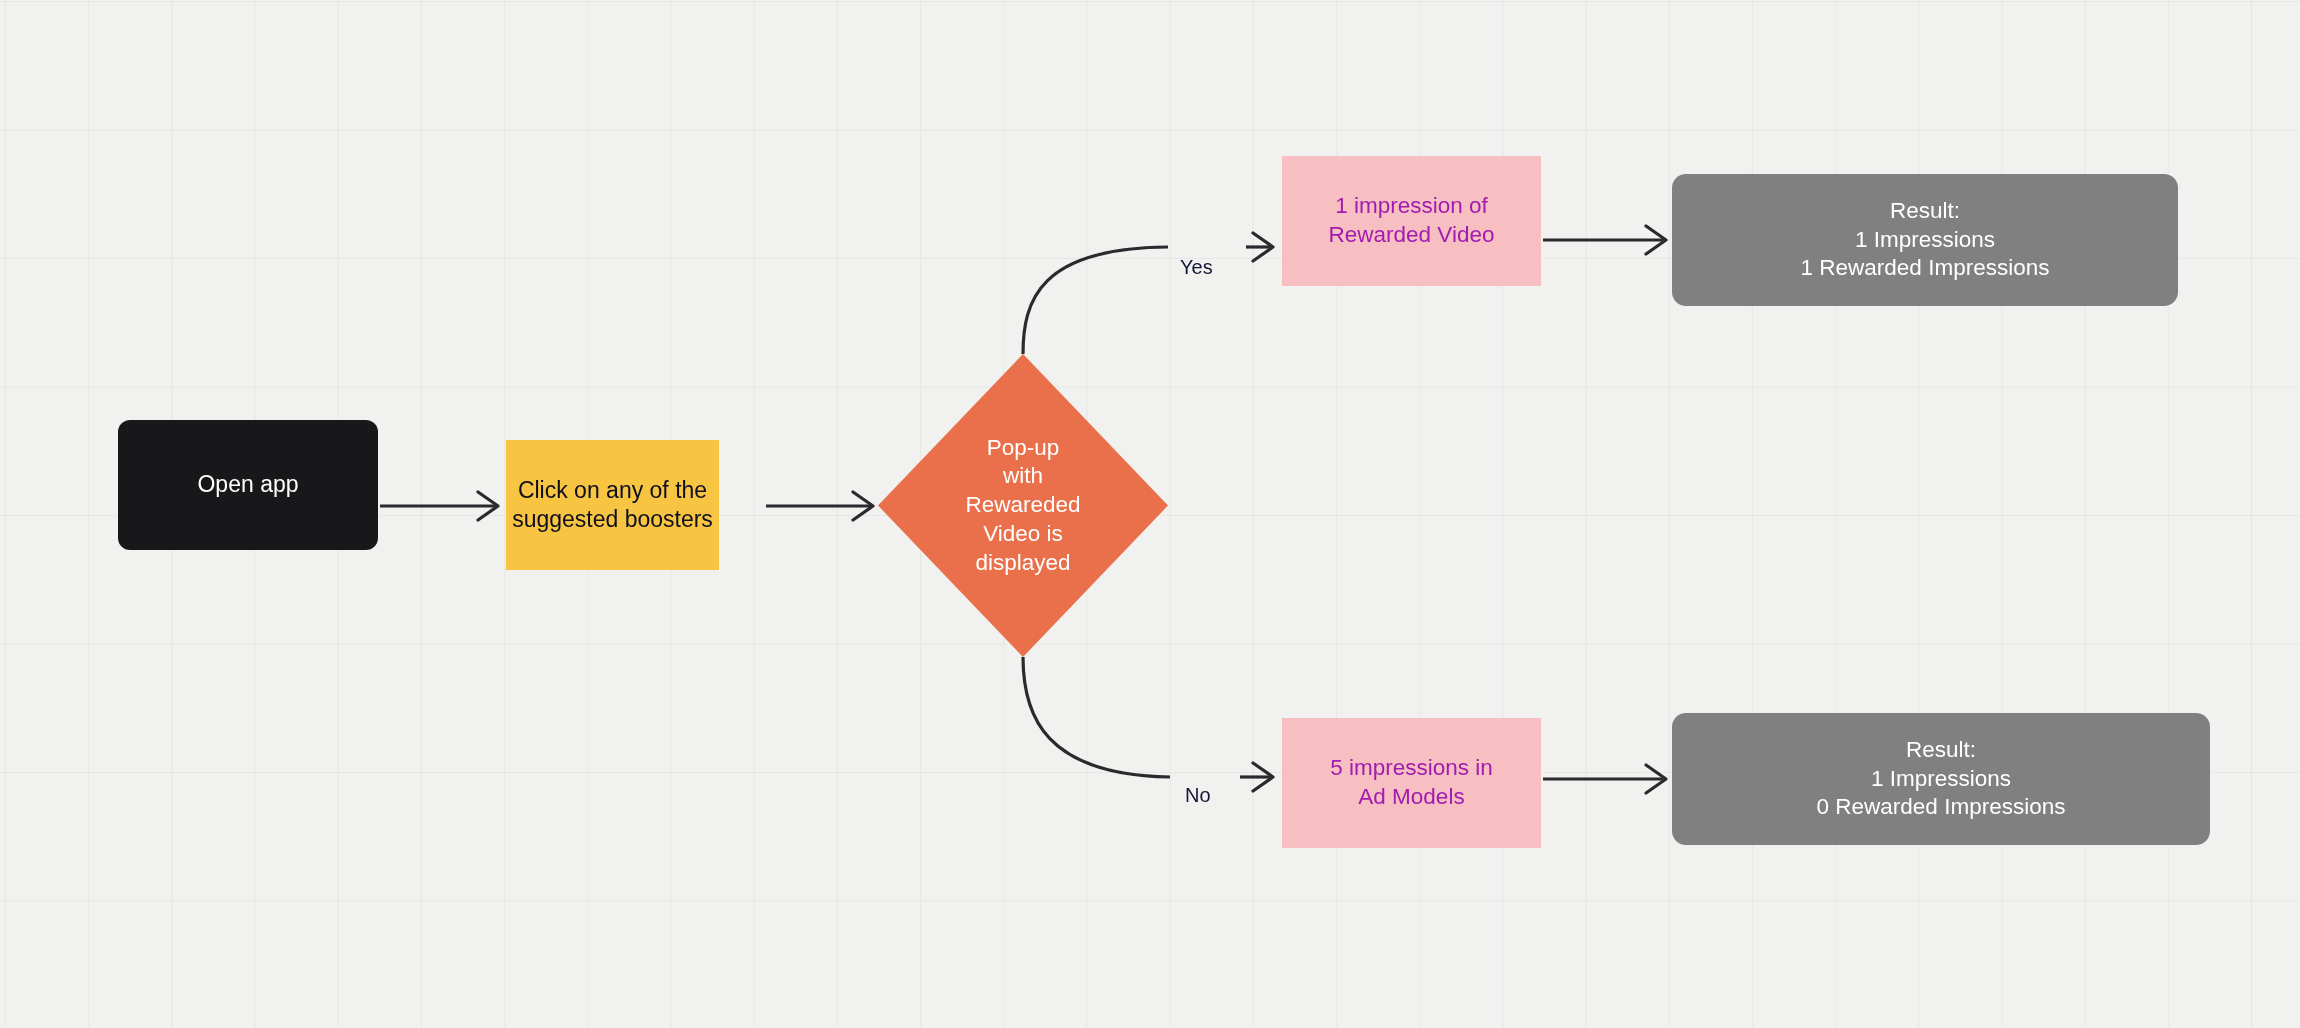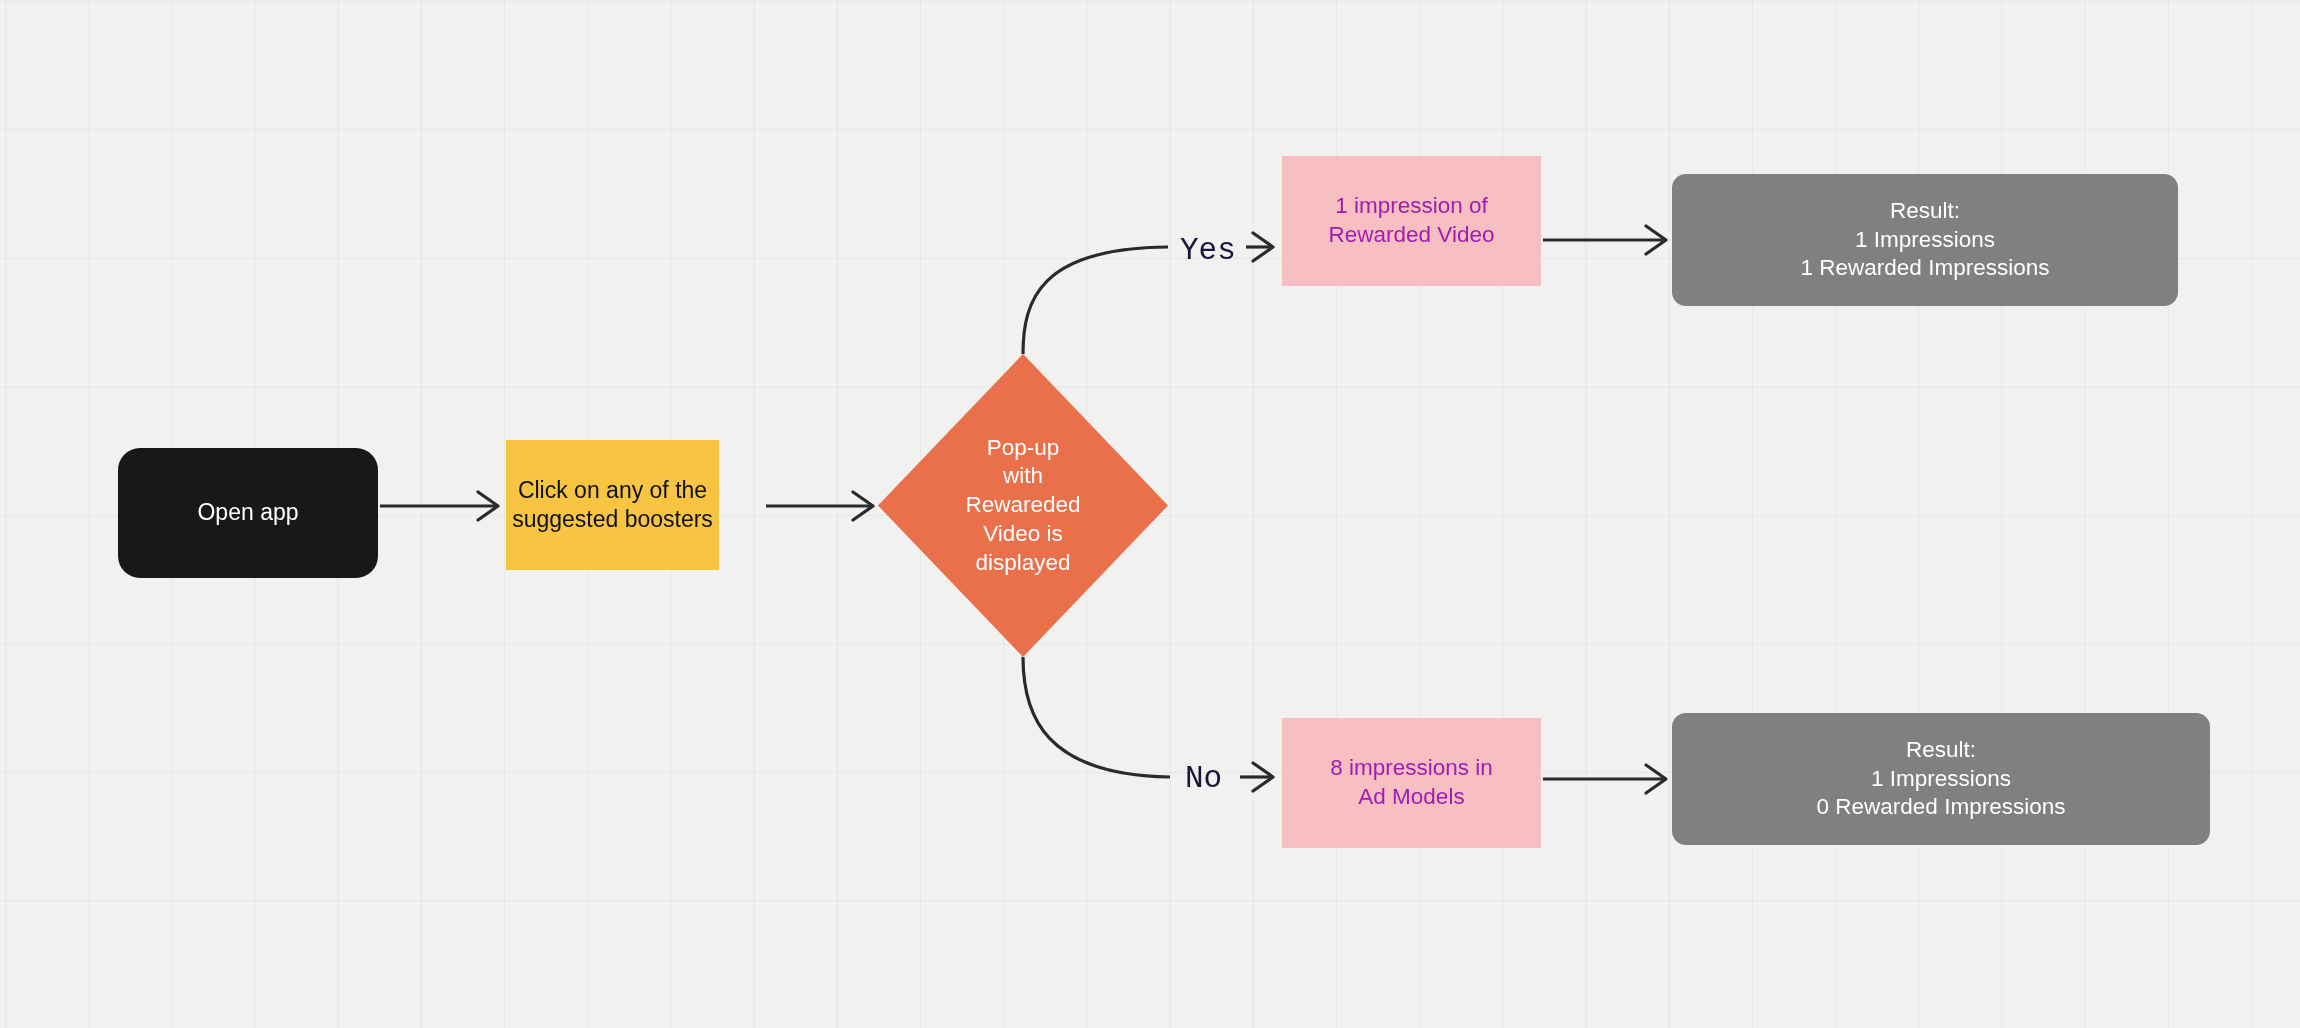--- a/index.html
+++ b/index.html
@@ -35,25 +35,25 @@
     text-align: center;
     box-sizing: border-box;
     line-height: 1.28;
   }
   .node .txt {
     white-space: pre-line;
   }
 
   
   #node-start {
-    left: 118px; top: 448px;
+    left: 118px; top: 420px;
     width: 260px; height: 130px;
     background: #18181a;
     color: #ffffff;
-    border-radius: 22px;
+    border-radius: 12px;
     font-size: 23px;
   }
 
   
   #node-action {
     left: 506px; top: 440px;
     width: 213px; height: 130px;
     background: #f7c542;
     color: #0f0f1e;
     font-size: 23px;
@@ -94,23 +94,24 @@
     border-radius: 14px;
     font-size: 22.5px;
   }
   #node-result-yes { left: 1672px; top: 174px; width: 506px; }
   #node-result-no  { left: 1672px; top: 713px; width: 538px; }
 
   
   .edge-label {
     position: absolute;
     color: #16163a;
-    font-size: 31px;
-    font-family: Liberation Mono, monospace;
+    font-size: 20px;
+    font-family: Liberation Sans, sans-serif;
     white-space: nowrap;
+    margin-top: 23px;
   }
   #label-yes { left: 1180px; top: 233px; }
   #label-no  { left: 1185px; top: 761px; }
 </style>
 </head>
 <body>
 
 <div id="canvas">
 
   <svg class="edges" viewBox="0 0 2300 1028" width="2300" height="1028">
@@ -165,21 +166,21 @@
 Video is
 displayed</span>
   </div>
 
   <div class="node node-pink" id="node-pink-yes">
     <span class="txt">1 impression of
 Rewarded Video</span>
   </div>
 
   <div class="node node-pink" id="node-pink-no">
-    <span class="txt">8 impressions in
+    <span class="txt">5 impressions in
 Ad Models</span>
   </div>
 
   <div class="node node-gray" id="node-result-yes">
     <span class="txt">Result:
 1 Impressions
 1 Rewarded Impressions</span>
   </div>
 
   <div class="node node-gray" id="node-result-no">

